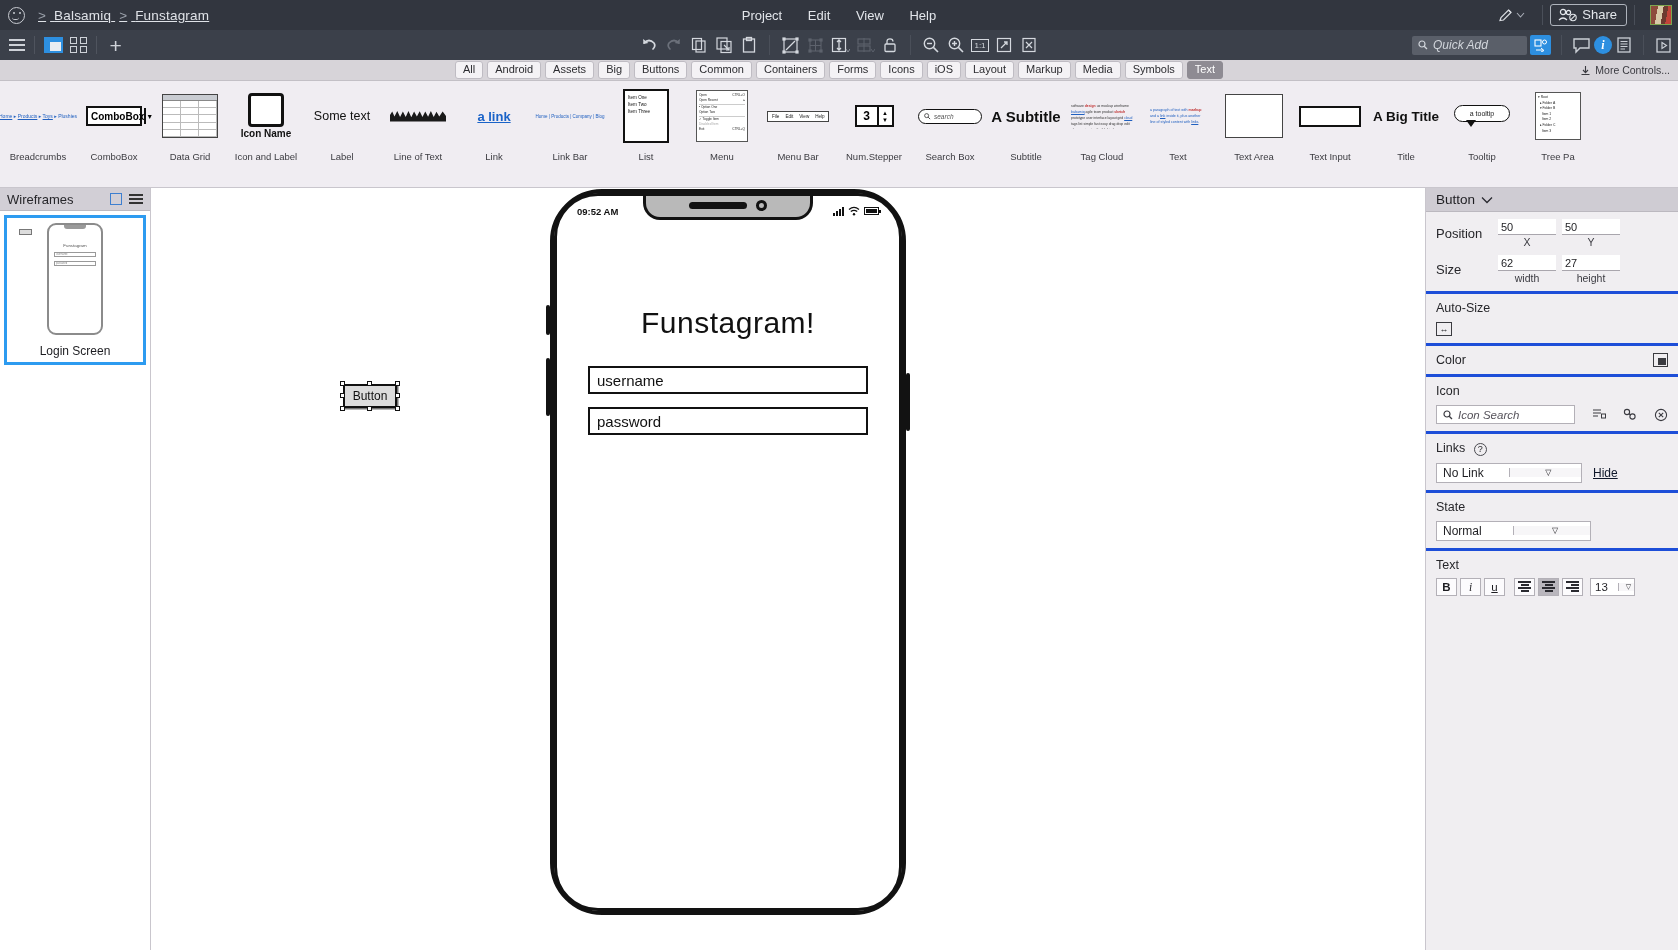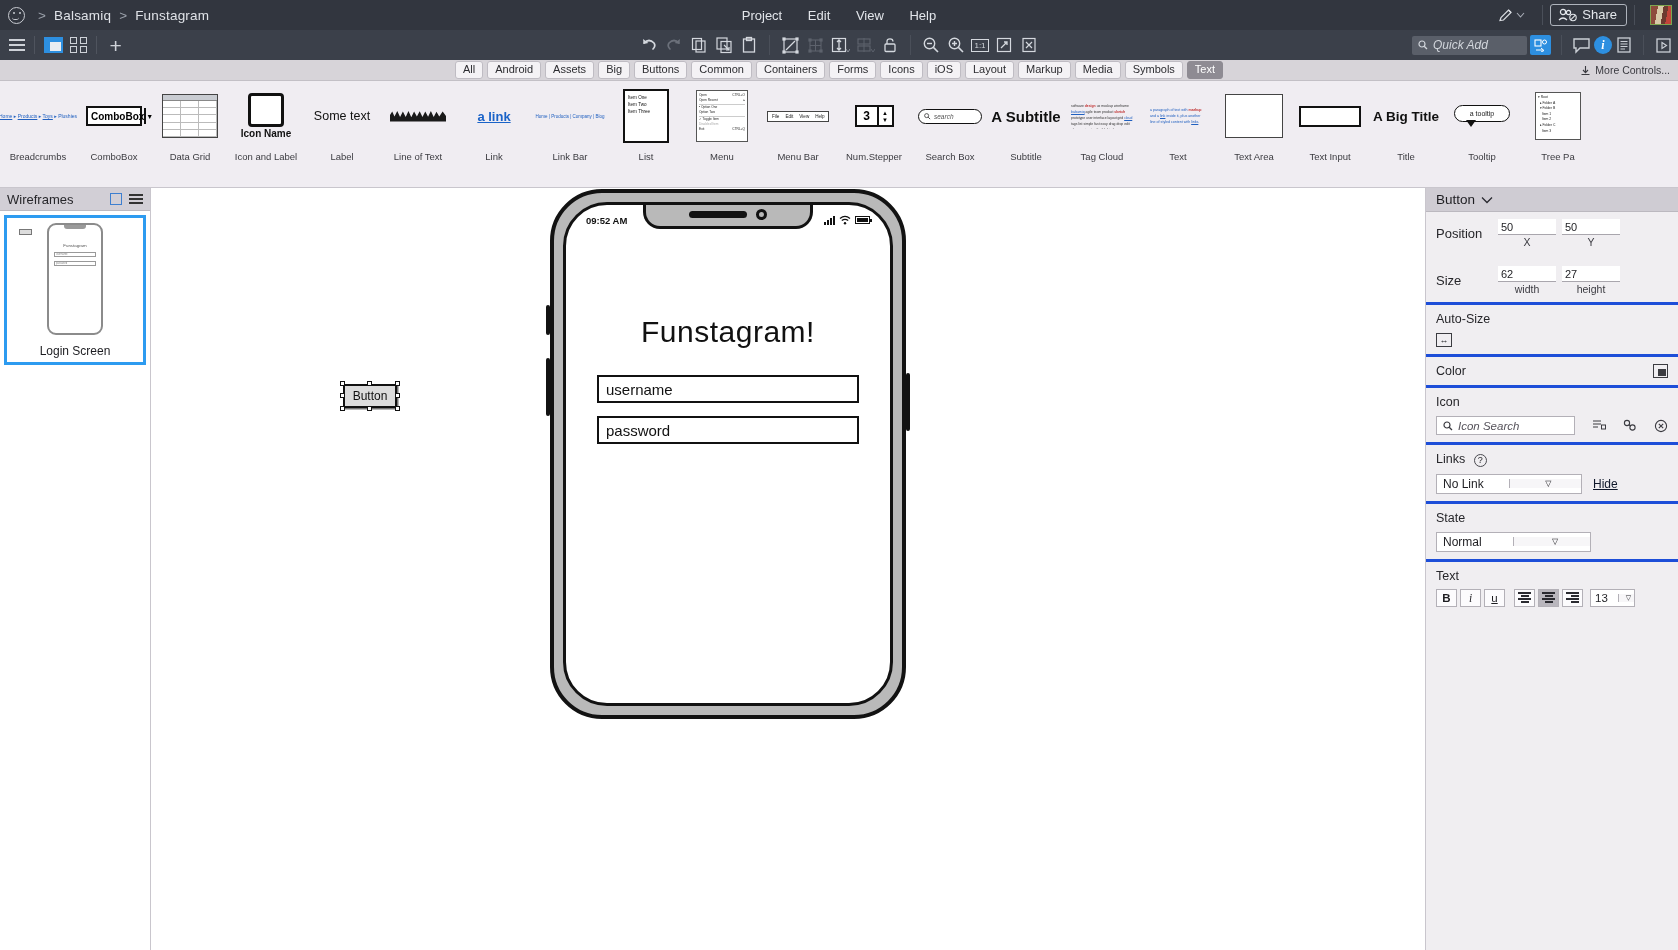--- a/index.html
+++ b/index.html
@@ -22,21 +22,21 @@
   }
   .smiley::before, .smiley::after {
     content: ''; position: absolute; width: 2px; height: 2px; background: #c9ccd2;
     border-radius: 50%; top: 4px;
   }
   .smiley::before { left: 3.5px; } .smiley::after { right: 3.5px; }
   .smiley i {
     position: absolute; bottom: 2.5px; left: 3px; width: 7px; height: 3.5px;
     border-bottom: 1.6px solid #c9ccd2; border-radius: 0 0 8px 8px;
   }
-  .crumbs { margin-left: 9px; font-size: 13.5px; letter-spacing: .2px; color: #dfe2e7; }
+  .crumbs { margin-left: 9px; font-size: 13.5px; letter-spacing: .2px; color: #dfe2e7; text-decoration: underline; }
   .crumbs .sep { color: #9aa0aa; margin: 0 4px; }
   .top-center {
     position: absolute; left: 0; right: 0; text-align: center;
     font-size: 13px; pointer-events: none;
   }
   .top-center span { margin: 0 11px; color: #e2e5ea; pointer-events: auto; }
   .top-right { margin-left: auto; display: flex; align-items: center; gap: 0; padding-right: 6px; }
   .pencil-btn { display: flex; align-items: center; gap: 2px; padding: 0 10px; }
   .vdiv { width: 1px; height: 20px; background: #4a4f59; margin: 0 7px; }
   .share-btn {
@@ -185,23 +185,22 @@
   .btn-widget {
     position: absolute; left: 192px; top: 196px; width: 54px; height: 24px;
     border: 2px solid #111; background: #dcdcdc; display: flex;
     align-items: center; justify-content: center; font-size: 12px; color: #111;
     box-shadow: 1.5px 1.5px 0 rgba(0,0,0,.55);
   }
   .handle { position: absolute; width: 5px; height: 5px; background: #fff; border: 1.3px solid #111; }
 
   
   .phone {
-    position: absolute; left: 399px; top: 1px; width: 356px; height: 530px;
+    position: absolute; left: 399px; top: 1px; width: 356px; height: 726px;
     border: 4px solid #121212; border-radius: 52px; background: #b9b9b9;
-    padding: 9px;
   }
   .phone::before, .phone::after {
     content:''; position:absolute; left: -8px; background: #121212; width: 4px; border-radius: 2px;
   }
   .phone::before { top: 112px; height: 30px; }
   .phone::after  { top: 165px; height: 58px; }
   .phone .pwr { position: absolute; right: -8px; top: 180px; width: 4px; height: 58px; background: #121212; border-radius: 2px; }
   .screen {
     width: 100%; height: 100%; border: 3.5px solid #121212; border-radius: 44px;
     background: #fff; position: relative; overflow: hidden;
@@ -821,21 +820,21 @@
           <div class="p-lbl">Position</div>
           <div class="numbox">
             <input value="50" style="">
             <div class="sub">X</div>
           </div>
           <div class="numbox" style="margin-left:6px;">
             <input value="50" style="">
             <div class="sub">Y</div>
           </div>
         </div>
-        <div class="p-row" style="margin-top:18px;">
+        <div class="p-row" style="margin-top:7px;">
           <div class="p-lbl">Size</div>
           <div class="numbox">
             <input value="62" style="">
             <div class="sub">width</div>
           </div>
           <div class="numbox" style="margin-left:6px;">
             <input value="27" style="">
             <div class="sub">height</div>
           </div>
         </div>

